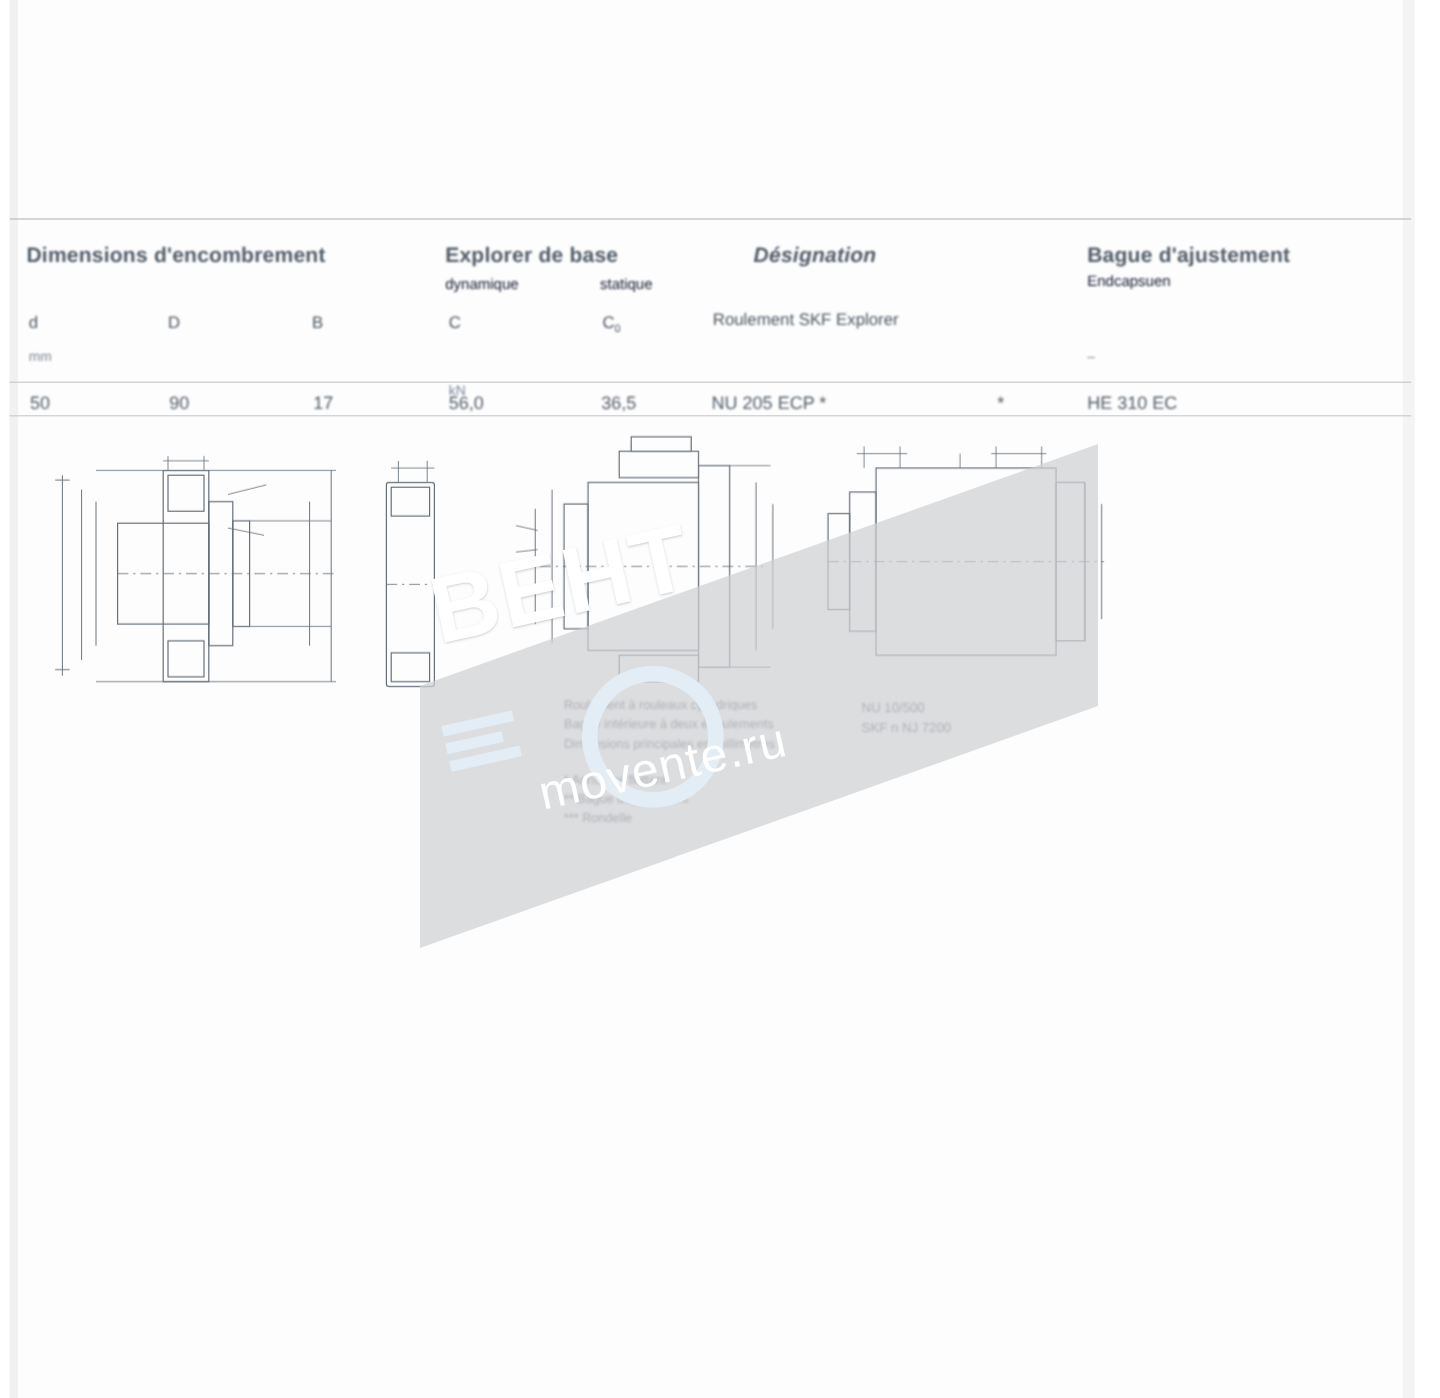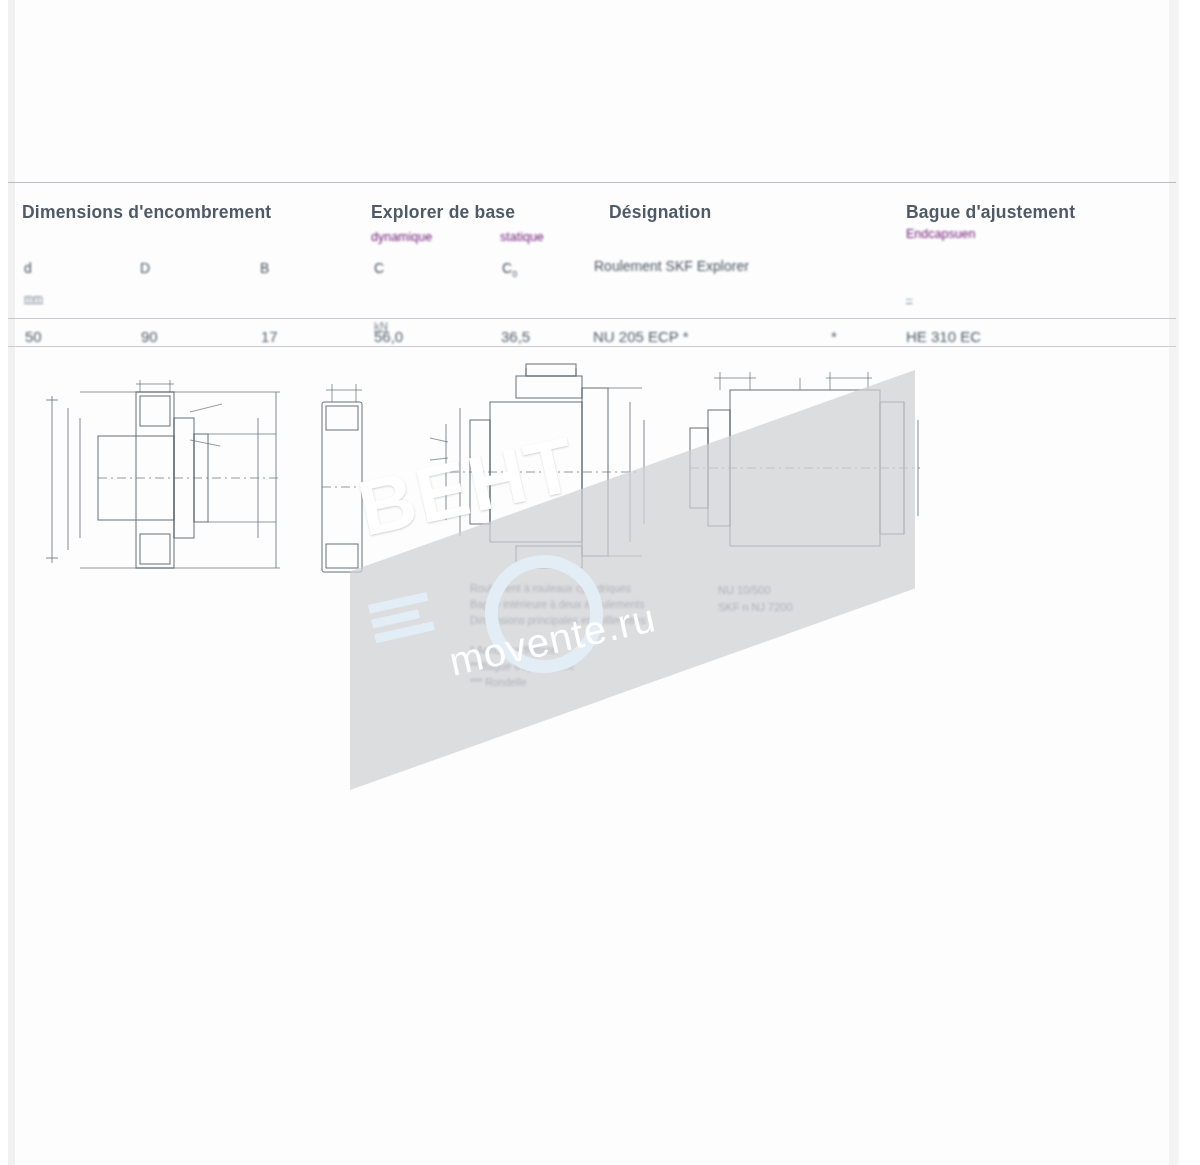--- a/index.html
+++ b/index.html
@@ -71,38 +71,37 @@
     font-size: 17.5px;
     font-weight: bold;
     color: #4f5a66;
     letter-spacing: 0.2px;
     white-space: nowrap;
     filter: blur(0.75px);
   }
   .col-sub {
     position: absolute;
     font-size: 12.5px;
-    color: #701a75;
+    color: #0f172a;
     white-space: nowrap;
     filter: blur(0.8px);
   }
   .col-sym {
     position: absolute;
     font-size: 14px;
     color: #4a5561;
     white-space: nowrap;
     filter: blur(0.8px);
   }
   .col-unit {
     position: absolute;
     font-size: 11.5px;
     color: #7b8593;
     white-space: nowrap;
     filter: blur(0.9px);
-    text-decoration: underline;
   }
   .col-val {
     position: absolute;
     font-size: 15px;
     color: #515c68;
     white-space: nowrap;
     filter: blur(1.1px);
   }
   .sub {
     font-size: 9px;
@@ -222,21 +221,21 @@
   <div class="sheet-edge-right"></div>
 
   <div class="table-block">
 
     <div class="hline l1"></div>
     <div class="hline l2"></div>
     <div class="hline l3"></div>
 
     <div class="col-title" style="left:14px; top:20px;text-align:center;">Dimensions d'encombrement</div>
     <div class="col-title" style="left:363px; top:20px;">Explorer de base</div>
-    <div class="col-title" style="left:601px; top:20px;">Désignation</div>
+    <div class="col-title" style="left:620px; top:20px;font-style:italic;">Désignation</div>
     <div class="col-title" style="left:898px; top:20px;">Bague d'ajustement</div>
     <div class="col-sub" style="left:898px; top:45px;">Endcapsuen</div>
 
     <div class="col-sub" style="left:363px; top:48px;">dynamique</div>
     <div class="col-sub" style="left:492px; top:48px;">statique</div>
 
     <div class="col-sym" style="left:16px; top:78px;">d</div>
     <div class="col-sym" style="left:132px; top:78px;">D</div>
     <div class="col-sym" style="left:252px; top:78px;">B</div>
     <div class="col-sym" style="left:366px; top:78px;">C</div>

